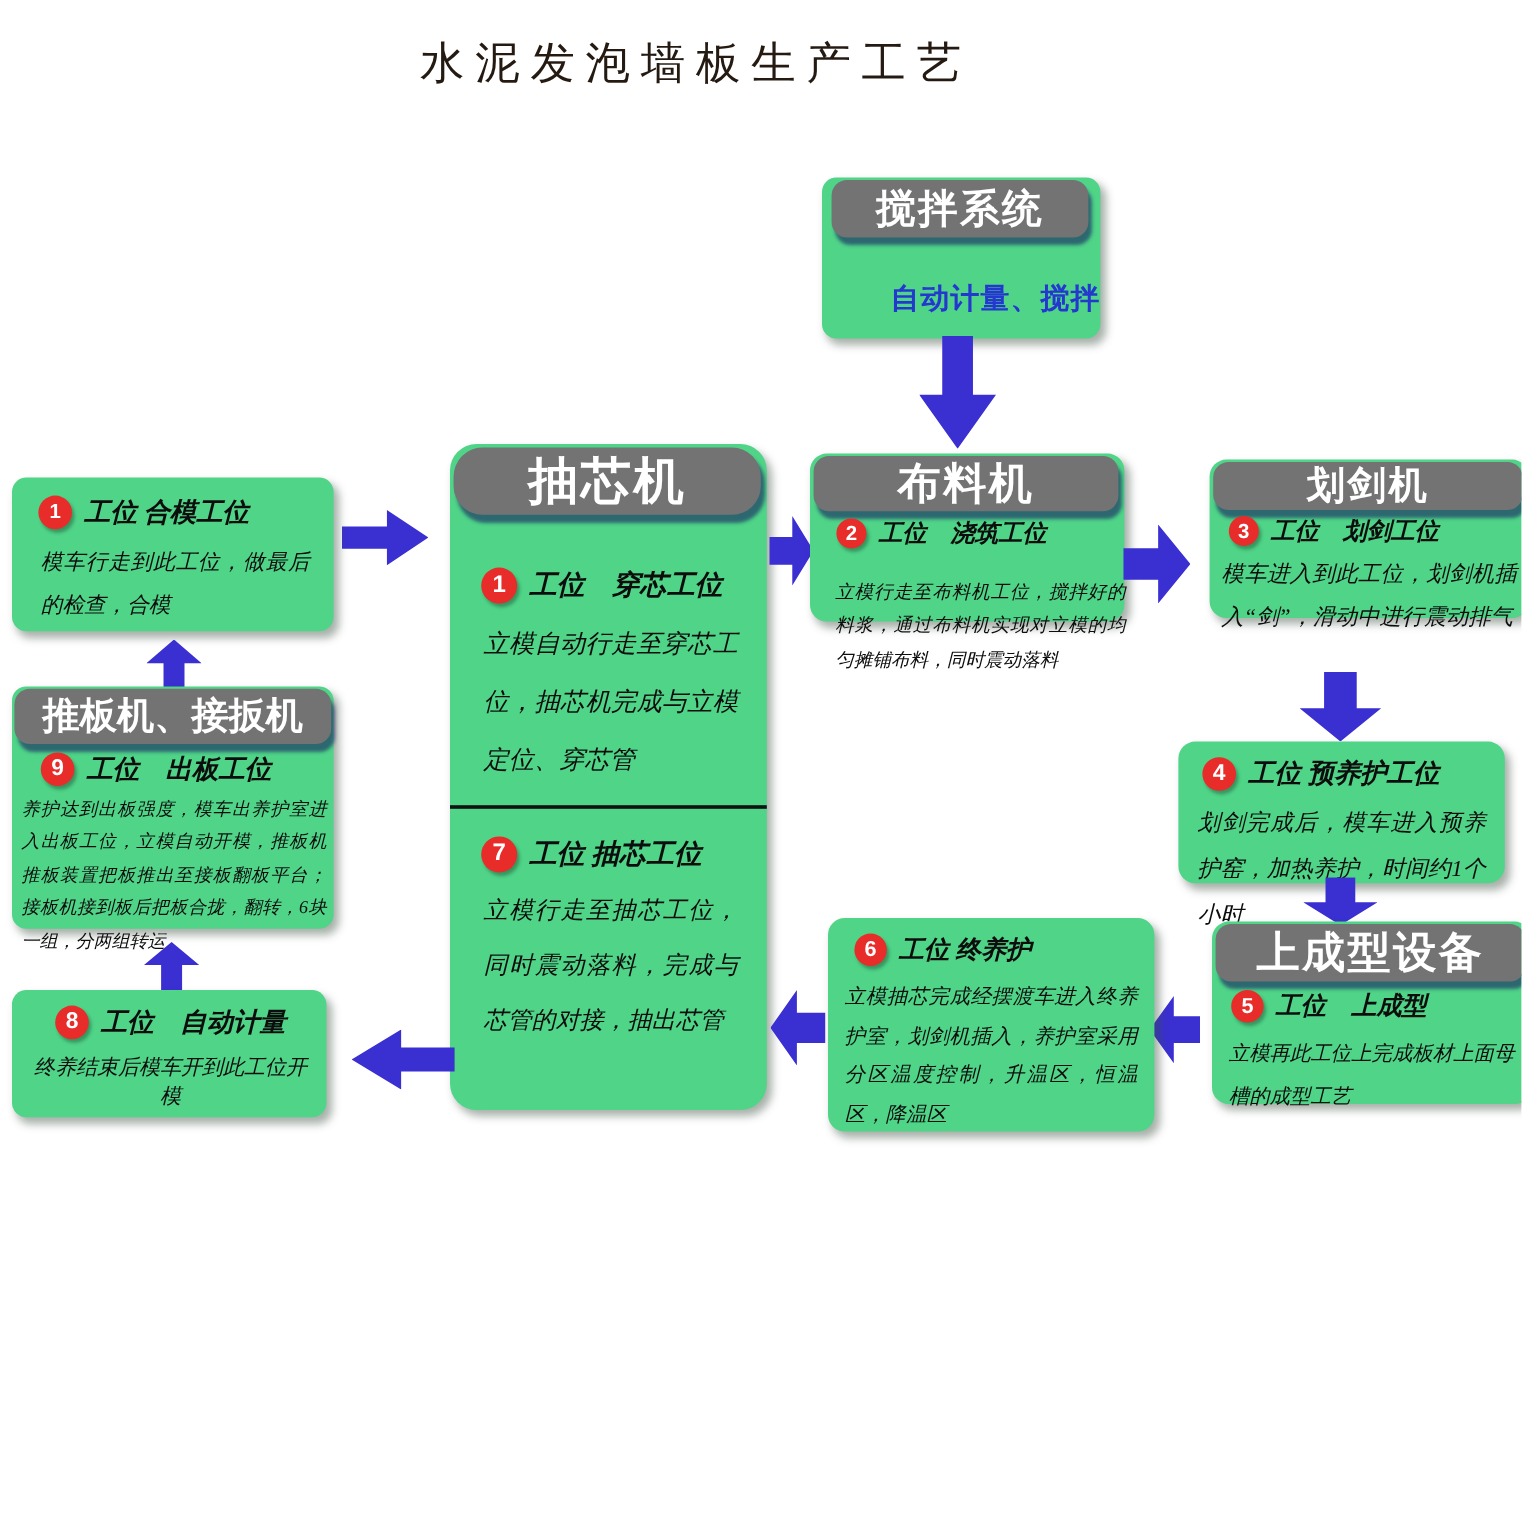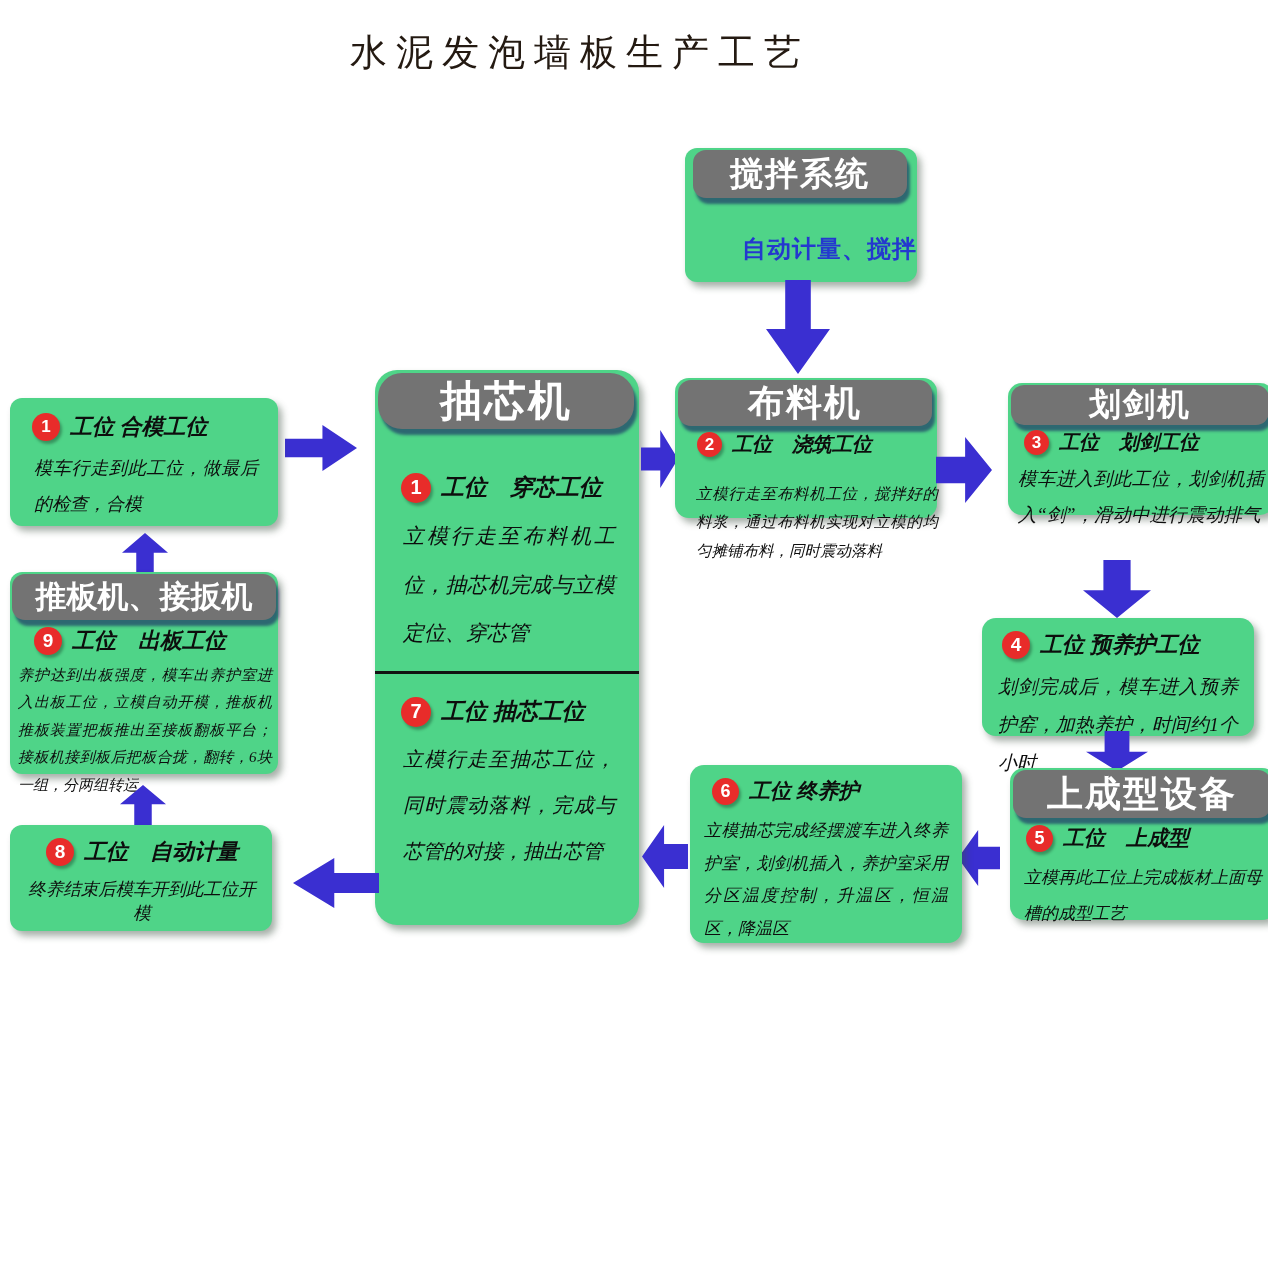--- a/index.html
+++ b/index.html
@@ -48,21 +48,21 @@
   </div>
 
   <div class="arrow ar-down" style="left:766px;top:280px;width:64px;height:94px;"></div>
 
   <div class="gbox" style="left:375px;top:370px;width:264px;height:555px;border-radius:22px;">
     <div class="hdr" style="left:3px;top:3px;width:256px;height:56px;font-size:42px;border-radius:24px;">抽芯机</div>
     <div class="step" style="left:26px;top:102px;font-size:23px;">
       <span class="badge" style="width:30px;height:30px;font-size:20px;">1</span>
       <span>工位　穿芯工位</span>
     </div>
-    <div class="body" style="left:28px;top:142px;width:212px;font-size:21px;line-height:2.32;">立模行走至布料机工位，抽芯机完成与立模定位、穿芯管</div>
+    <div class="body" style="left:28px;top:142px;width:212px;font-size:21px;line-height:2.32;">立模自动行走至穿芯工位，抽芯机完成与立模定位、穿芯管</div>
     <div class="divider" style="left:0;top:301px;width:100%;"></div>
     <div class="step" style="left:26px;top:326px;font-size:23px;">
       <span class="badge" style="width:30px;height:30px;font-size:20px;">7</span>
       <span>工位 抽芯工位</span>
     </div>
     <div class="body" style="left:28px;top:366px;width:212px;font-size:20px;line-height:2.3;">立模行走至抽芯工位，同时震动落料，完成与芯管的对接，抽出芯管</div>
   </div>
 
   <div class="arrow ar-right" style="left:641px;top:430px;width:37px;height:58px;"></div>
 

